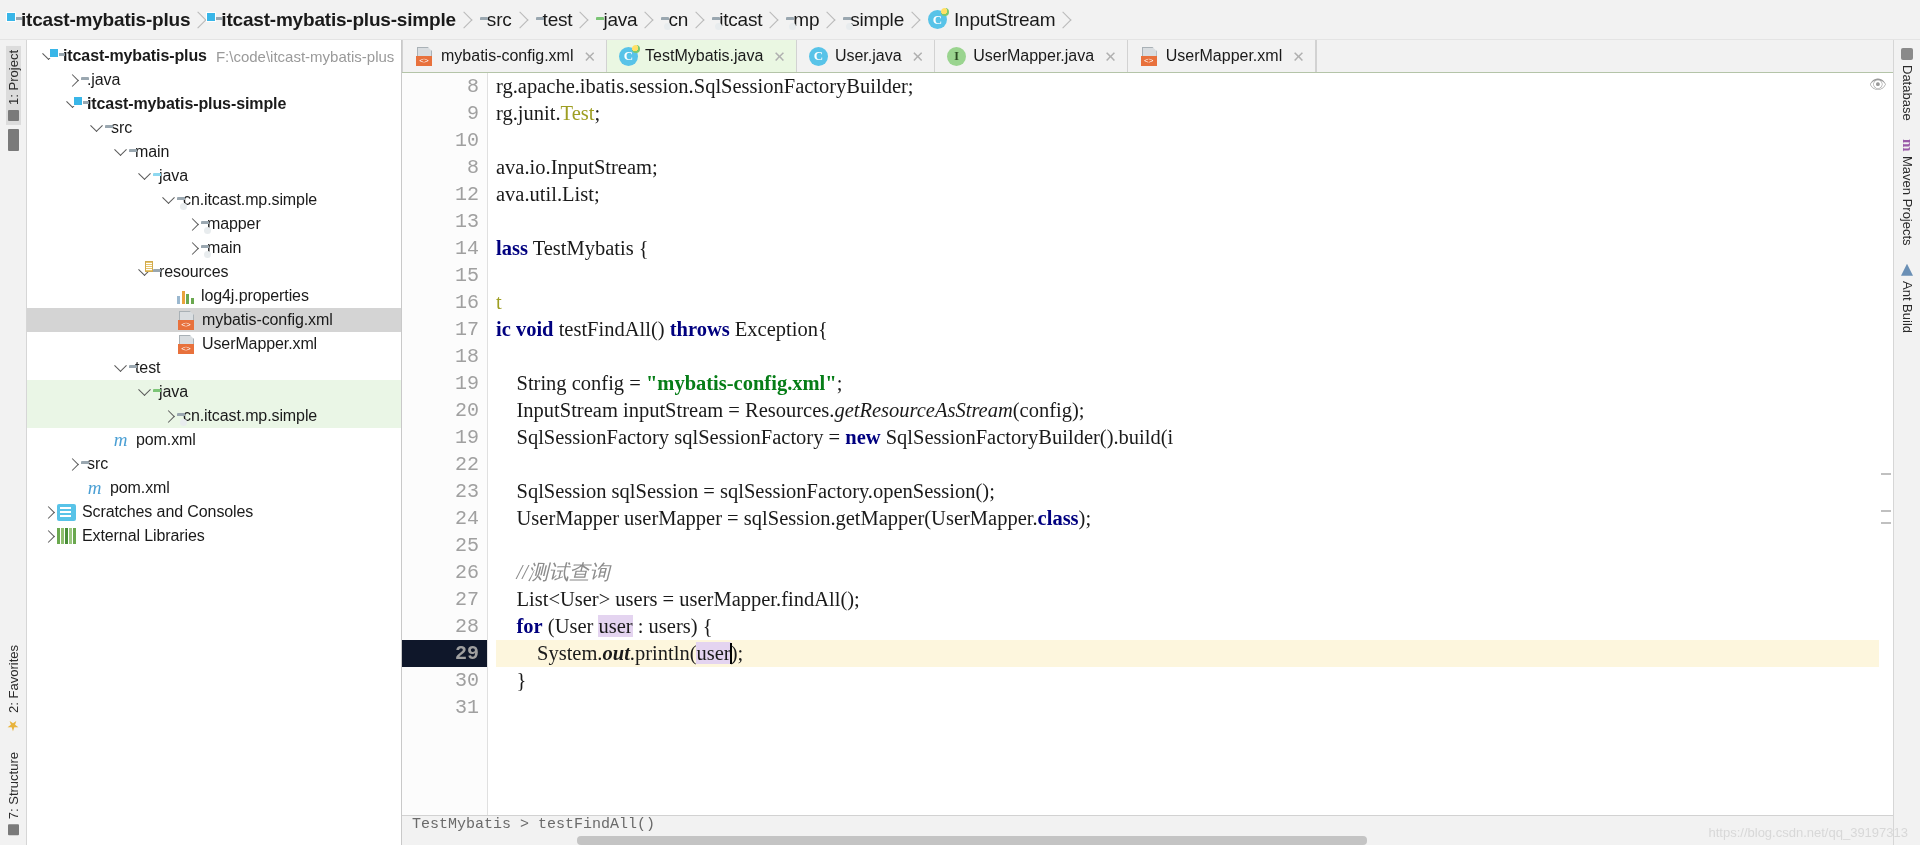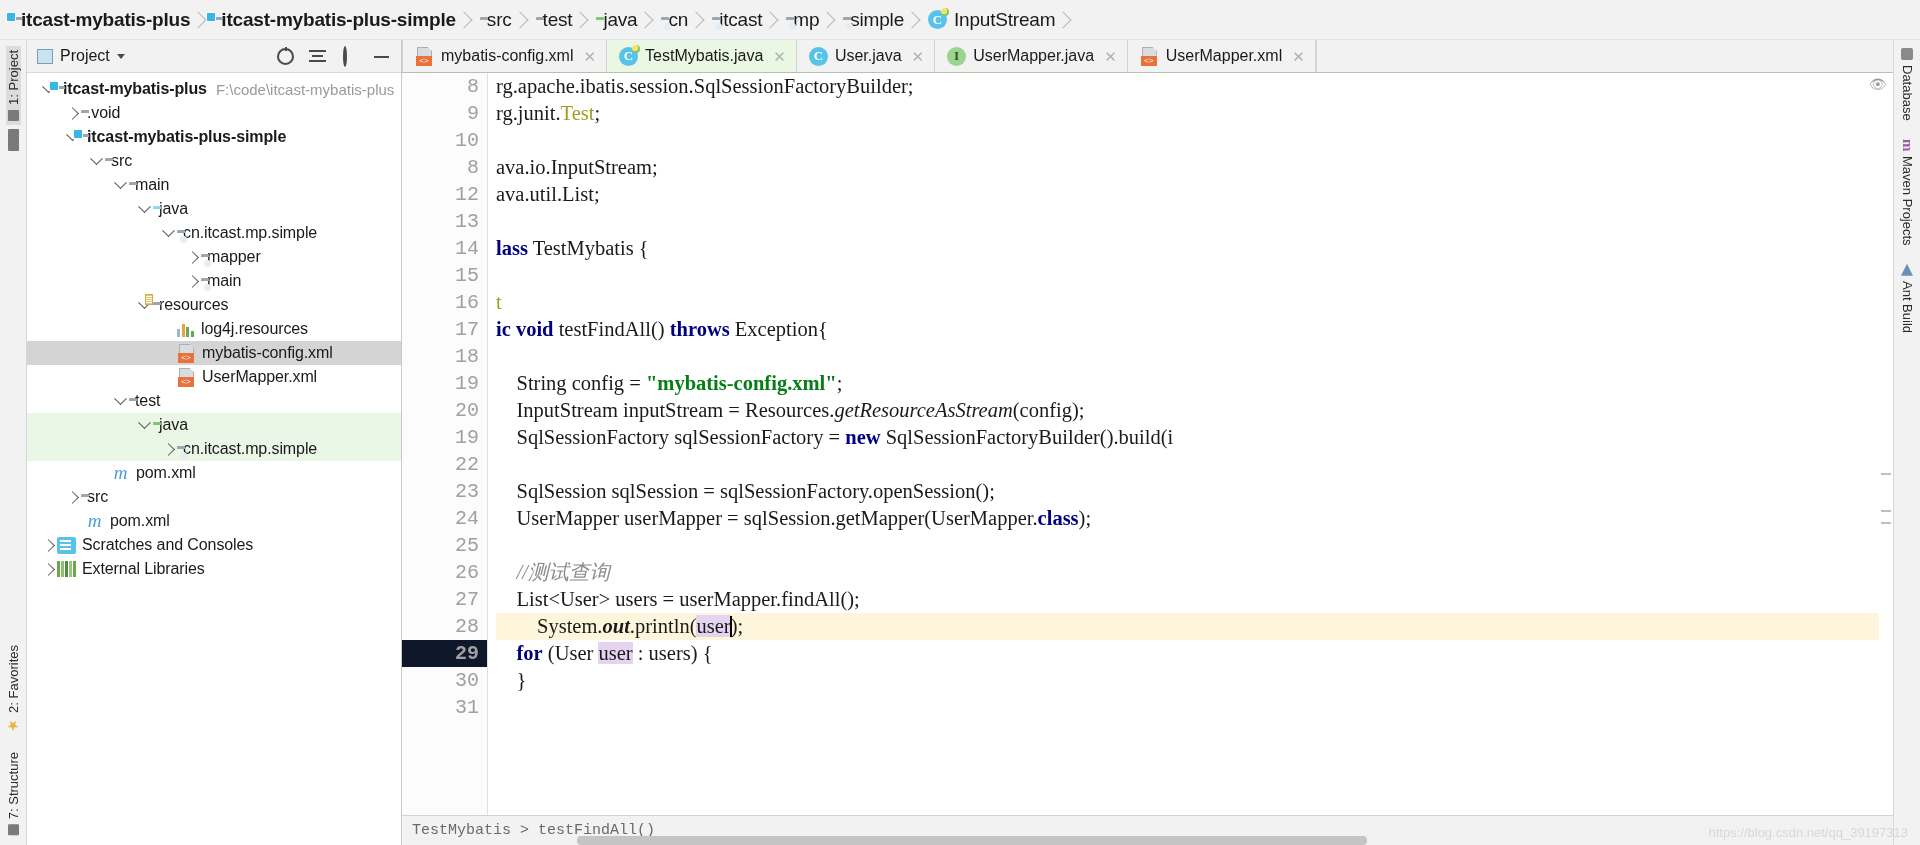--- a/index.html
+++ b/index.html
@@ -343,21 +343,21 @@
     display: flex; align-items: center; gap: 5px;
   }
   .db-ico { width: 12px; height: 12px; background:#8a8a8a; border-radius: 2px; }
   .mvn-small { color:#9a5aa8; font-family:"Liberation Serif", serif; font-size:15px; font-weight:bold; }
   .ant-ico { width: 12px; height: 12px; background:#6a8fb5; clip-path: polygon(50% 0,100% 100%,0 100%); }
 
   
   .bottom-bar {
     height: 30px; min-height: 30px; background: #f2f2f2;
     border-top: 1px solid #d2d2d2;
-    display: flex; align-items: center;
+    display: flex; 
     padding-left: 10px;
     position: relative;
   }
   .bb-text {
     font-family: "Liberation Mono", monospace;
     font-size: 15px; color: #6a6a6a;
   }
   .watermark {
     position: absolute; right: 12px; bottom: 5px;
     font-size: 13px; color: #d8d8d8;
@@ -436,49 +436,34 @@
           <span>2: Favorites</span>
         </div>
         <div class="vtab">
           <span class="sq"></span>
           <span>7: Structure</span>
         </div>
       </div>
     </div>
 
     <div class="project-panel">
-      <div class="pp-header">
-        <span class="proj-ico"></span>
-        <span class="pp-title">Project</span>
-        <span class="caret-sm"></span>
-        <span class="pp-actions">
-          <span class="pp-ico ico-target"></span>
-          <span class="pp-ico ico-collapse">
-              <i></i>
-              <i></i>
-              <i></i>
-            </span>
-          <span class="pp-ico"><span class="ico-gear"></span></span>
-          <span class="pp-ico ico-min"></span>
-        </span>
-      </div>
 
       <div class="tree">
 
         <div class="tnode" style="padding-left:12px">
           <span class="tw down"></span>
           <span class="ico"><span class="folder module"></span></span>
           <span class="tlabel b">itcast-mybatis-plus</span>
           <span class="tpath">F:\code\itcast-mybatis-plus</span>
         </div>
 
         <div class="tnode" style="padding-left:36px">
           <span class="tw right"></span>
           <span class="ico"><span class="folder"></span></span>
-          <span class="tlabel">.void</span>
+          <span class="tlabel">.java</span>
         </div>
 
         <div class="tnode" style="padding-left:36px">
           <span class="tw down"></span>
           <span class="ico"><span class="folder module"></span></span>
           <span class="tlabel b">itcast-mybatis-plus-simple</span>
         </div>
 
         <div class="tnode" style="padding-left:60px">
           <span class="tw down"></span>
@@ -522,21 +507,21 @@
           <span class="tlabel">resources</span>
         </div>
 
         <div class="tnode" style="padding-left:150px">
           <span class="prop-ico">
               <i></i>
               <i></i>
               <i></i>
               <i></i>
             </span>
-          <span class="tlabel">log4j.resources</span>
+          <span class="tlabel">log4j.properties</span>
         </div>
 
         <div class="tnode sel" style="padding-left:150px">
           <span class="xml-ico"></span>
           <span class="tlabel">mybatis-config.xml</span>
         </div>
 
         <div class="tnode" style="padding-left:150px">
           <span class="xml-ico"></span>
           <span class="tlabel">UserMapper.xml</span>
@@ -681,22 +666,22 @@
           <div class="cline"> </div>
           <div class="cline">    String config = <span class="str">"mybatis-config.xml"</span>;</div>
           <div class="cline">    InputStream inputStream = Resources.<span class="mth">getResourceAsStream</span>(config);</div>
           <div class="cline">    SqlSessionFactory sqlSessionFactory = <span class="kw">new</span> SqlSessionFactoryBuilder().build(i</div>
           <div class="cline"> </div>
           <div class="cline">    SqlSession sqlSession = sqlSessionFactory.openSession();</div>
           <div class="cline">    UserMapper userMapper = sqlSession.getMapper(UserMapper.<span class="kw">class</span>);</div>
           <div class="cline"> </div>
           <div class="cline"><span class="cmt">    //测试查询</span></div>
           <div class="cline">    List&lt;User&gt; users = userMapper.findAll();</div>
+          <div class="cline">    <span class="kw">for</span> (User <span class="hl">user</span> : users) {</div>
           <div class="cline cur">        System.<span class="mth" style="font-weight:bold">out</span>.println(<span class="hl">user</span><span class="caret"></span>);</div>
-          <div class="cline">    <span class="kw">for</span> (User <span class="hl">user</span> : users) {</div>
           <div class="cline">    }</div>
           <div class="cline"> </div>
         </div>
 
         <div class="mark-col">
           <span class="eye">👁</span>
           <span class="m" style="top:400px"></span>
           <span class="m" style="top:437px"></span>
           <span class="m" style="top:449px"></span>
         </div>

